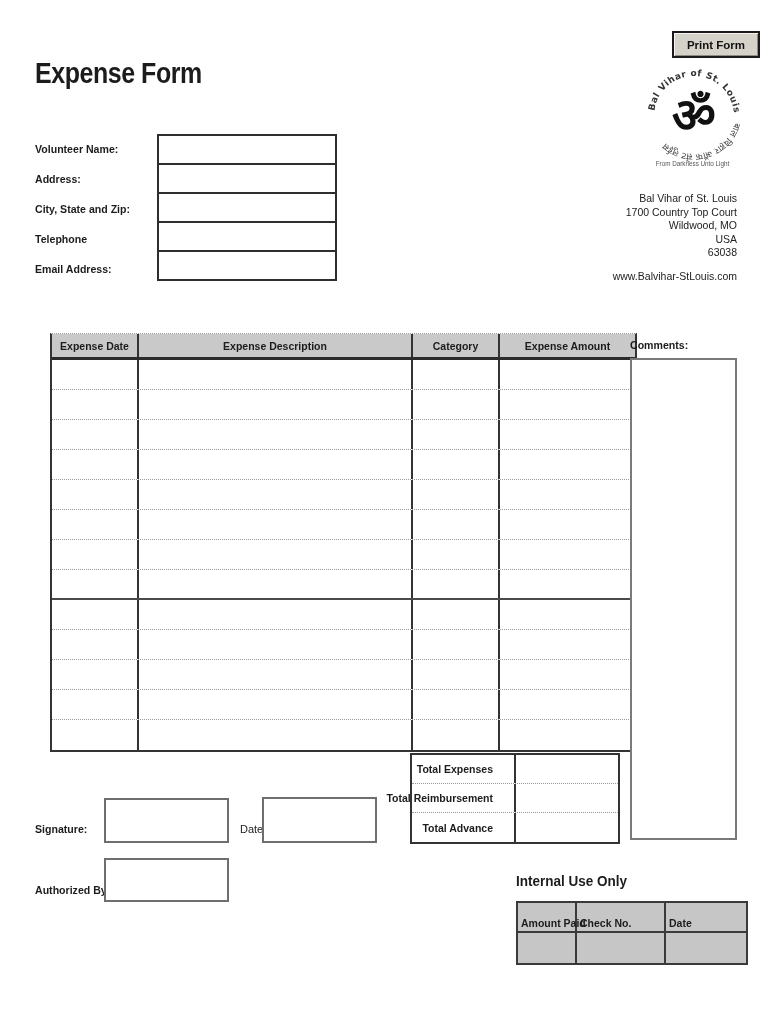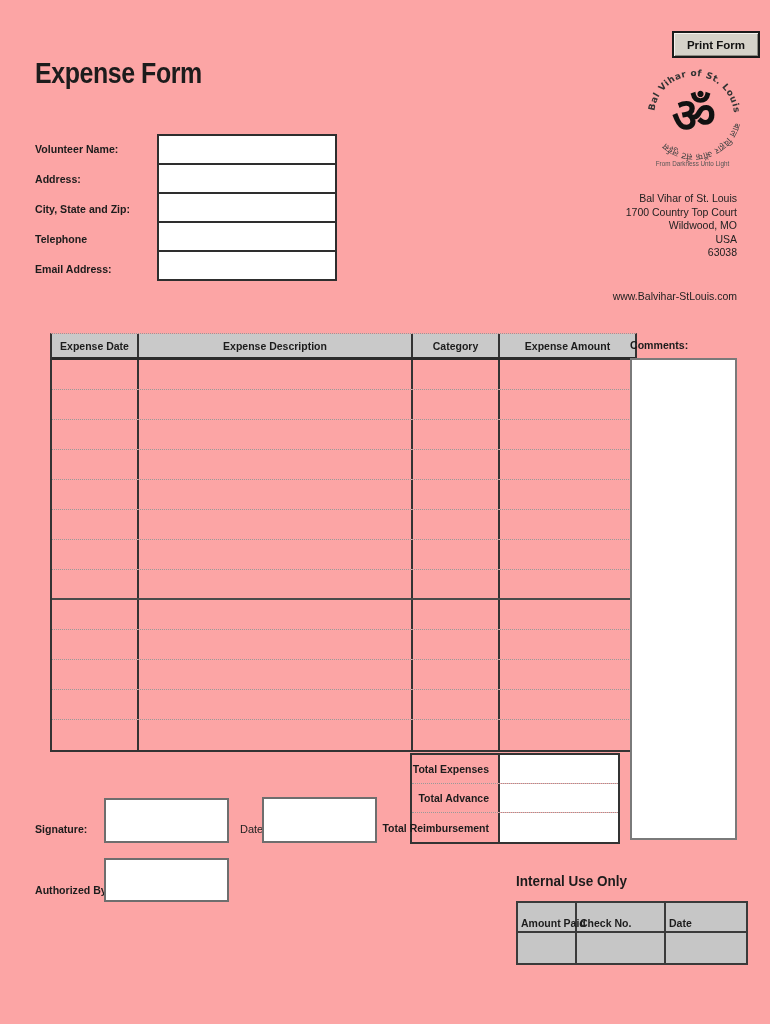--- a/index.html
+++ b/index.html
@@ -1,19 +1,19 @@
 <!DOCTYPE html>
 <html><head>
 <meta charset="utf-8">
 <style>
   * { margin:0; padding:0; box-sizing:border-box; }
   html,body { background:#e8e8e8; }
   .page {
     position:relative; width:770px; height:1024px; margin:0 auto;
-    background:#fca5a5; overflow:hidden;
+    background:#ffffff; overflow:hidden;
     font-family:"Liberation Sans", sans-serif; color:#1c1c1c;
   }
 
   
   .print-btn {
     position:absolute; left:672px; top:31px; width:88px; height:27px;
     background:#d5d2c9; border:2px solid #1a1a1a;
     box-shadow: inset 1px 1px 0 #f4f3ee, inset -1px -1px 0 #8d8b82;
     font-size:11.5px; font-weight:bold; color:#111;
     display:flex; align-items:center; justify-content:center; cursor:pointer;
@@ -48,21 +48,21 @@
     font-size:7px; color:#555; transform:scaleX(.9); transform-origin:center;
     white-space:nowrap;
   }
 
   
   .org-block {
     position:absolute; left:520px; top:192px; width:217px; text-align:right;
     font-size:10.5px; line-height:13.5px; color:#222;
   }
   .org-site {
-    position:absolute; left:520px; top:290px; width:217px; text-align:right;
+    position:absolute; left:520px; top:270px; width:217px; text-align:right;
     font-size:10.5px; color:#222;
   }
 
   
   .etable {
     position:absolute; left:50px; top:333px; width:587px;
     border-left:2px solid #333; border-right:2px solid #333;
     border-top:1px dotted #999; border-bottom:2px solid #333;
   }
   .et-header { display:flex; height:26px; background:#c9c9c9; border-bottom:3px solid #2b2b2b; }
@@ -92,22 +92,22 @@
   }
 
   
   .totals {
     position:absolute; left:410px; top:753px; width:210px;
     border:2px solid #333;
   }
   .tot-row { display:flex; height:29px; border-bottom:1px dotted #999; }
   .tot-row:last-child { border-bottom:none; }
   .tot-label {
-    width:86px; display:flex; align-items:center; justify-content:flex-end;
-    padding-right:9px; font-size:10.5px; font-weight:bold; white-space:nowrap;
+    width:102px; display:flex; align-items:center; justify-content:flex-end;
+    padding-right:21px; font-size:10.5px; font-weight:bold; white-space:nowrap;
   }
   .tot-value { flex:1; border-left:2px solid #333; background:#fff; }
 
   
   .sig-label {
     position:absolute; font-size:11.5px; font-weight:bold;
     transform:scaleX(.92); transform-origin:left center; white-space:nowrap;
   }
   .plain-label {
     position:absolute; font-size:11px; color:#222; white-space:nowrap;
@@ -279,25 +279,25 @@
 
   <div class="comments-label">Comments:</div>
   <div class="comments-box"></div>
 
   <div class="totals">
     <div class="tot-row">
       <div class="tot-label">Total Expenses</div>
       <div class="tot-value"></div>
     </div>
     <div class="tot-row">
-      <div class="tot-label">Total Advance</div>
+      <div class="tot-label">Total Reimbursement</div>
       <div class="tot-value"></div>
     </div>
     <div class="tot-row">
-      <div class="tot-label">Total Reimbursement</div>
+      <div class="tot-label">Total Advance</div>
       <div class="tot-value"></div>
     </div>
   </div>
 
   <div class="sig-label" style="left:35px; top:823px;">Signature:</div>
   <div class="gray-box" style="left:104px; top:798px; width:125px; height:45px;"></div>
   <div class="plain-label" style="left:240px; top:823px;">Date:</div>
   <div class="gray-box" style="left:262px; top:797px; width:115px; height:46px;"></div>
   <div class="sig-label" style="left:35px; top:884px;">Authorized By:</div>
   <div class="gray-box" style="left:104px; top:858px; width:125px; height:44px;"></div>

